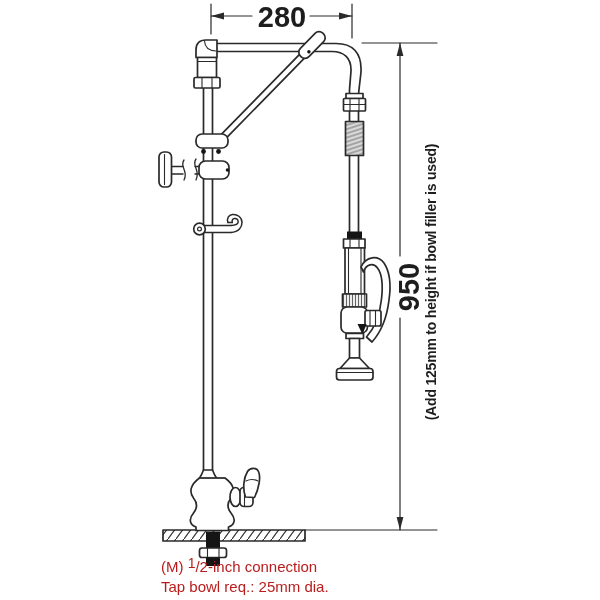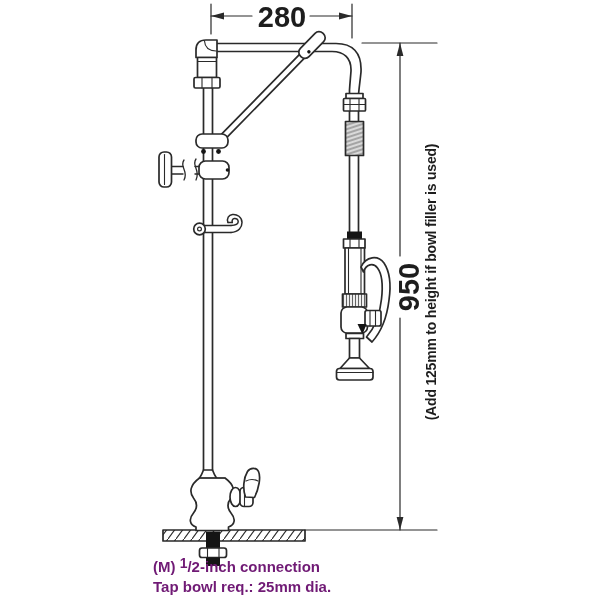--- a/index.html
+++ b/index.html
@@ -12,22 +12,22 @@
     position:absolute;display:flex;align-items:center;justify-content:center;
     font-size:29px;font-weight:600;letter-spacing:0;color:#1d1d1d;white-space:nowrap;
   }
   .dim-label.rot{transform:rotate(-90deg);}
   .dim-note{
     position:absolute;display:flex;align-items:center;justify-content:center;
     font-size:14px;font-weight:600;letter-spacing:-0.2px;color:#1d1d1d;white-space:nowrap;
     transform:rotate(-90deg);
   }
   .footnote{
-    position:absolute;left:153px;top:557px;
-    font-size:15px;font-weight:700;line-height:19px;color:#701a75;white-space:nowrap;
+    position:absolute;left:161px;top:557px;
+    font-size:15px;font-weight:400;line-height:19px;color:#b91c1c;white-space:nowrap;
   }
   .footnote .sup{position:relative;top:-4px;font-size:14px;}
 </style>
 </head>
 <body>
 
 <div id="stage">
 
   <svg viewBox="0 0 600 600" width="600" height="600">
     <defs>

